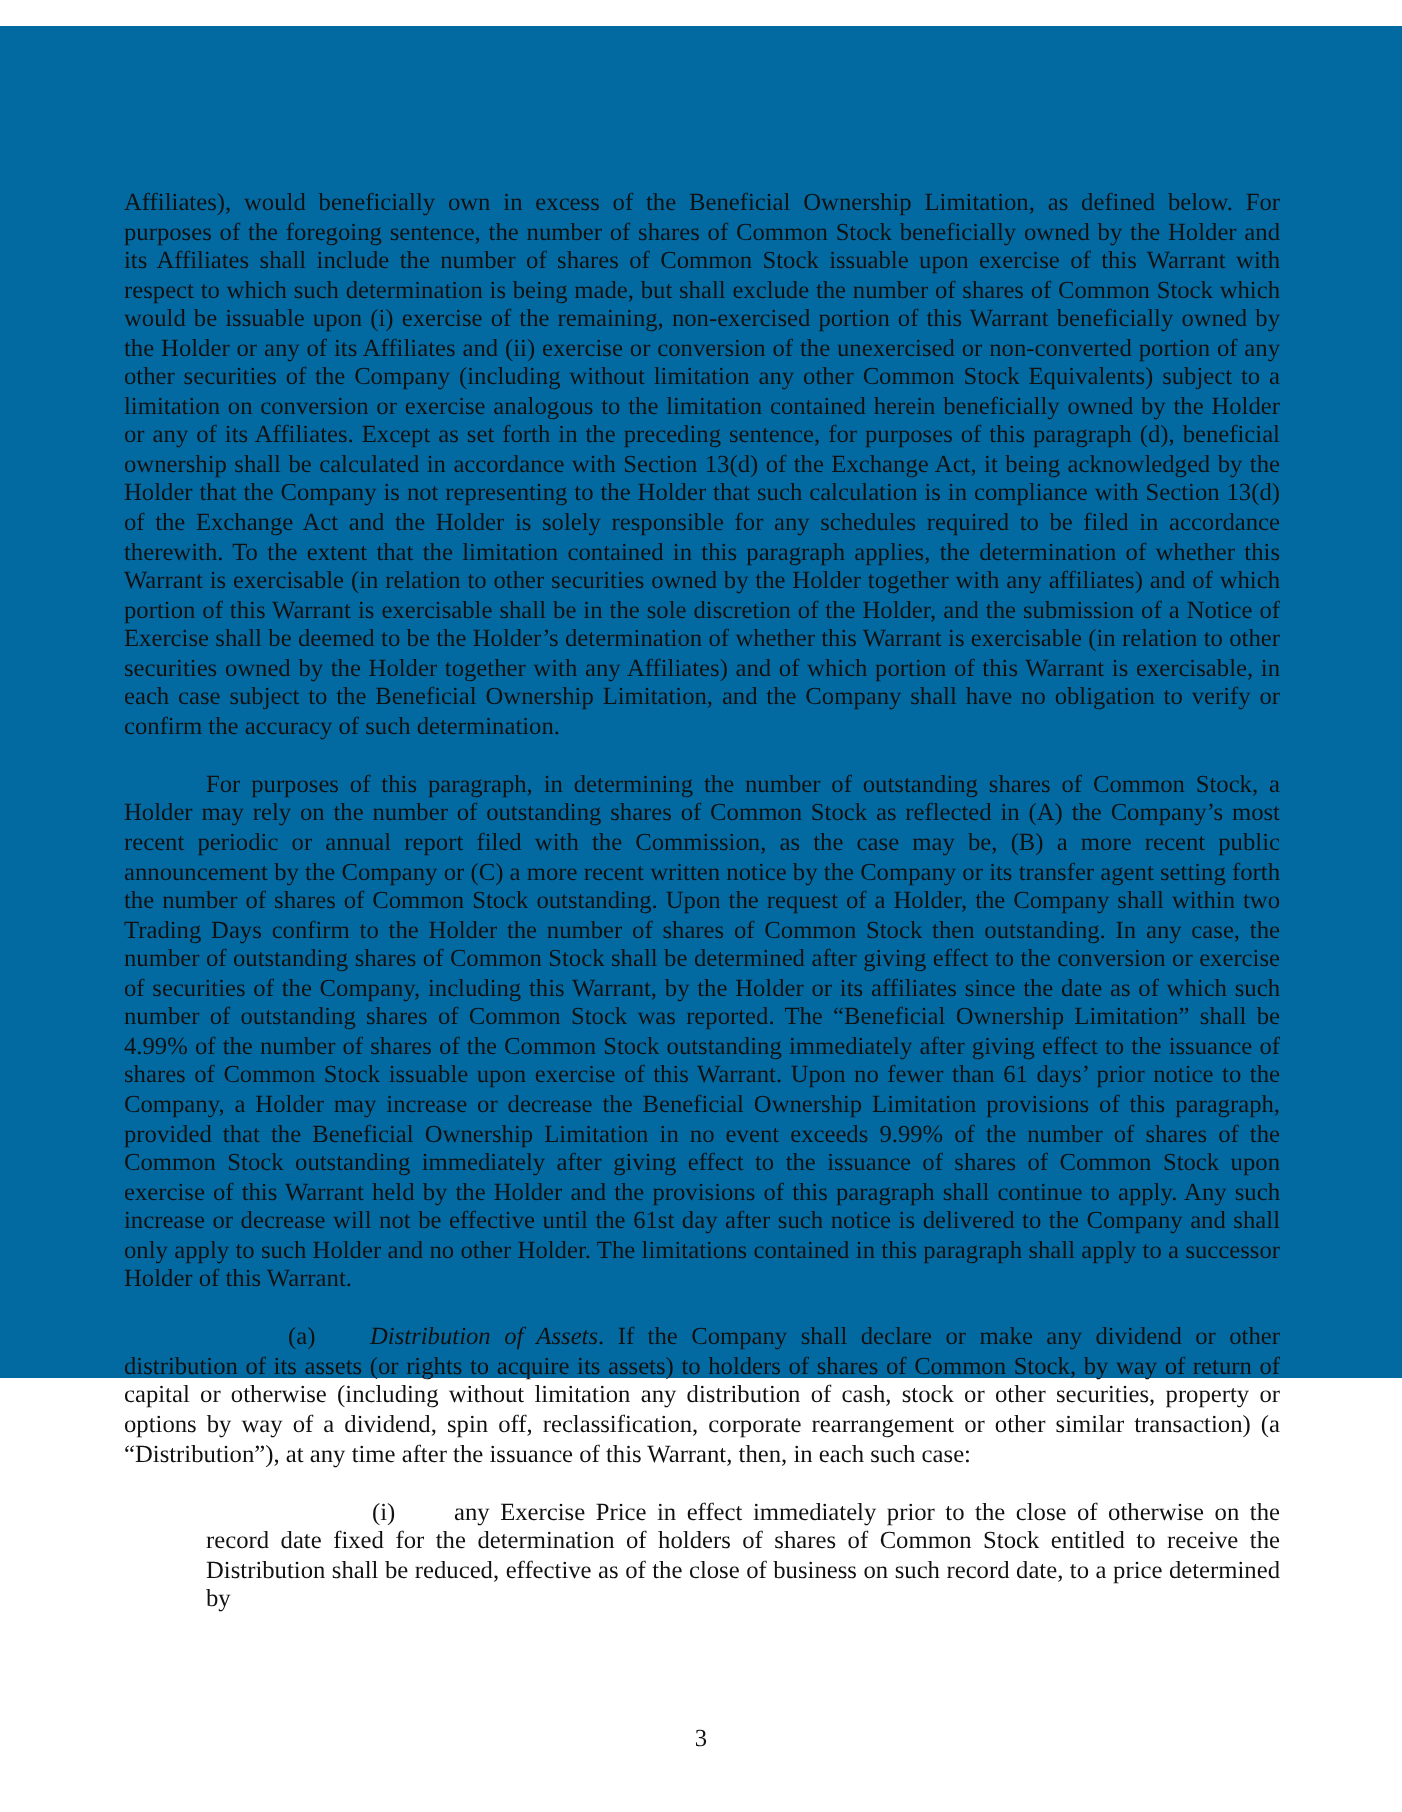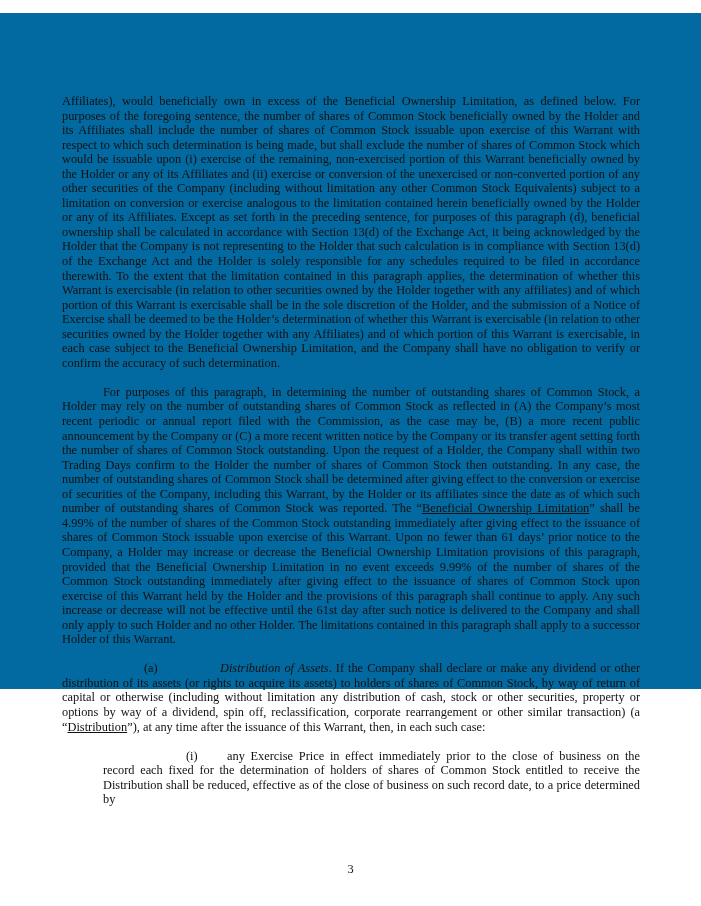--- a/index.html
+++ b/index.html
@@ -30,24 +30,23 @@
       line-height: 14.55px;
       text-align: justify;
     }
     .para {
       margin: 0 0 14.55px 0;
     }
     .indent-first {
       text-indent: 41px;
     }
     .underline {
-      text-decoration: underline;
       text-underline-offset: 1px;
     }
-    .italic { font-style: italic; margin-left: 35px; }
+    .italic { font-style: italic; }
     .num-2 {
       display: inline-block;
       text-indent: 0;
       width: 41px;
     }
     .tab-a-lead {
       display: inline-block;
       width: 41px;
     }
     .tab-a {
@@ -81,19 +80,19 @@
 
     <p class="para">
       <span>Affiliates), would beneficially own in excess of the Beneficial Ownership Limitation, as defined below.  For purposes of the foregoing sentence, the number of shares of Common Stock beneficially owned by the Holder and its Affiliates shall include the number of shares of Common Stock issuable upon exercise of this Warrant with respect to which such determination is being made, but shall exclude the number of shares of Common Stock which would be issuable upon (i) exercise of the remaining, non-exercised portion of this Warrant beneficially owned by the Holder or any of its Affiliates and (ii) exercise or conversion of the unexercised or non-converted portion of any other securities of the Company (including without limitation any other  Common Stock Equivalents) subject to a limitation on conversion or exercise analogous to the limitation contained herein beneficially owned by the Holder or any of its Affiliates.  Except as set forth in the preceding sentence, for purposes of this paragraph (d), beneficial ownership shall be calculated in accordance with Section 13(d) of the Exchange Act, it being acknowledged by the Holder that the Company is not representing to the Holder that such calculation is in compliance with Section 13(d) of the Exchange Act and the Holder is solely responsible for any schedules required to be filed in accordance therewith.  To the extent that the limitation contained in this paragraph applies, the determination of whether this Warrant is exercisable (in relation to other securities owned by the Holder together with any affiliates) and of which portion of this Warrant is exercisable shall be in the sole discretion of the Holder, and the submission of a Notice of Exercise shall be deemed to be the Holder’s determination of whether this Warrant is exercisable (in relation to other securities owned by the Holder together with any Affiliates) and of which portion of this Warrant is exercisable, in each case subject to the Beneficial Ownership Limitation, and the Company shall have no obligation to verify or confirm the accuracy of such determination.</span>
     </p>
 
     <p class="para indent-first"><span>For purposes of this paragraph, in determining the number of outstanding shares of Common Stock, a Holder may rely on the number of outstanding shares of Common Stock as reflected in (A) the Company’s most recent periodic or annual report filed with the Commission, as the case may be, (B) a more recent public announcement by the Company or (C) a more recent written notice by the Company or its transfer agent setting forth the number of shares of Common Stock outstanding.  Upon the request of a Holder, the Company shall within two Trading Days confirm to the Holder the number of shares of Common Stock then outstanding.  In any case, the number of outstanding shares of Common Stock shall be determined after giving effect to the conversion or exercise of securities of the Company, including this Warrant, by the Holder or its affiliates since the date as of which such number of outstanding shares of Common Stock was reported.  The “</span><span class="underline">Beneficial Ownership Limitation</span><span>” shall be 4.99% of the number of shares of the Common Stock outstanding immediately after giving effect to the issuance of shares of Common Stock issuable upon exercise of this Warrant.  Upon no fewer than 61 days’ prior notice to the Company, a Holder may increase or decrease the Beneficial Ownership Limitation provisions of this paragraph, provided that the Beneficial Ownership Limitation in no event exceeds 9.99% of the number of shares of the Common Stock outstanding immediately after giving effect to the issuance of shares of Common Stock upon exercise of this Warrant held by the Holder and the provisions of this paragraph shall continue to apply.  Any such increase or decrease will not be effective until the 61st day after such notice is delivered to the Company and shall only apply to such Holder and no other Holder.  The limitations contained in this paragraph shall apply to a successor Holder of this Warrant.</span></p>
 
 
     <p class="para"><span class="tab-a-lead"></span><span class="tab-a-lead"></span><span class="tab-a">(a)</span><span class="italic">Distribution of Assets</span><span>.  If the Company shall declare or make any dividend or other distribution of its assets (or rights to acquire its assets) to holders of shares of Common Stock, by way of return of capital or otherwise (including without limitation any distribution of cash, stock or other securities, property or options by way of a dividend, spin off, reclassification, corporate rearrangement or other similar transaction) (a “</span><span class="underline">Distribution</span><span>”), at any time after the issuance of this Warrant, then, in each such case:</span></p>
 
-    <p class="para sub-i"><span class="tab-i">(i)</span><span>any Exercise Price in effect immediately prior to the close of business on the record each fixed for the determination of holders of shares of Common Stock entitled to receive the Distribution shall be reduced, effective as of the close of business on such record date, to a price determined by</span></p>
+    <p class="para sub-i"><span class="tab-i">(i)</span><span>any Exercise Price in effect immediately prior to the close of otherwise on the record date fixed for the determination of holders of shares of Common Stock entitled to receive the Distribution shall be reduced, effective as of the close of business on such record date, to a price determined by</span></p>
 
   </div>
 
   <div class="page-number">3</div>
 
 </div>
 
 </body></html>

